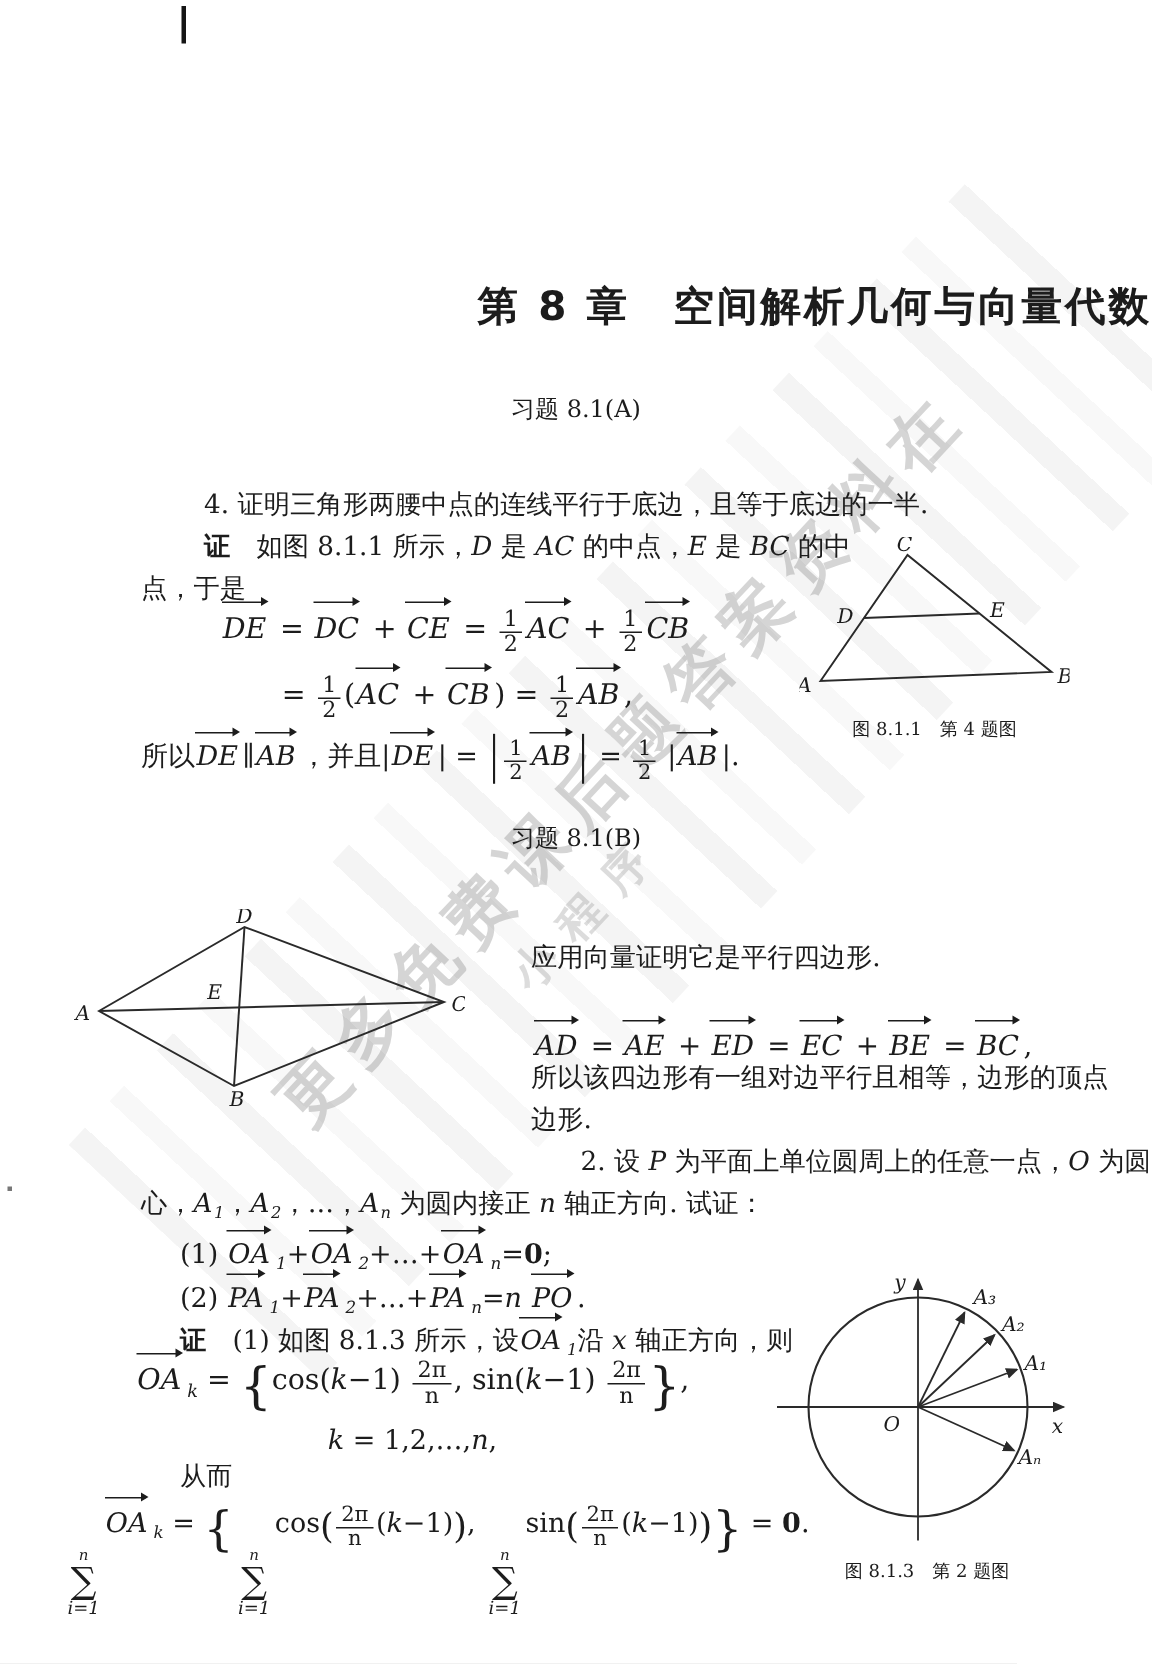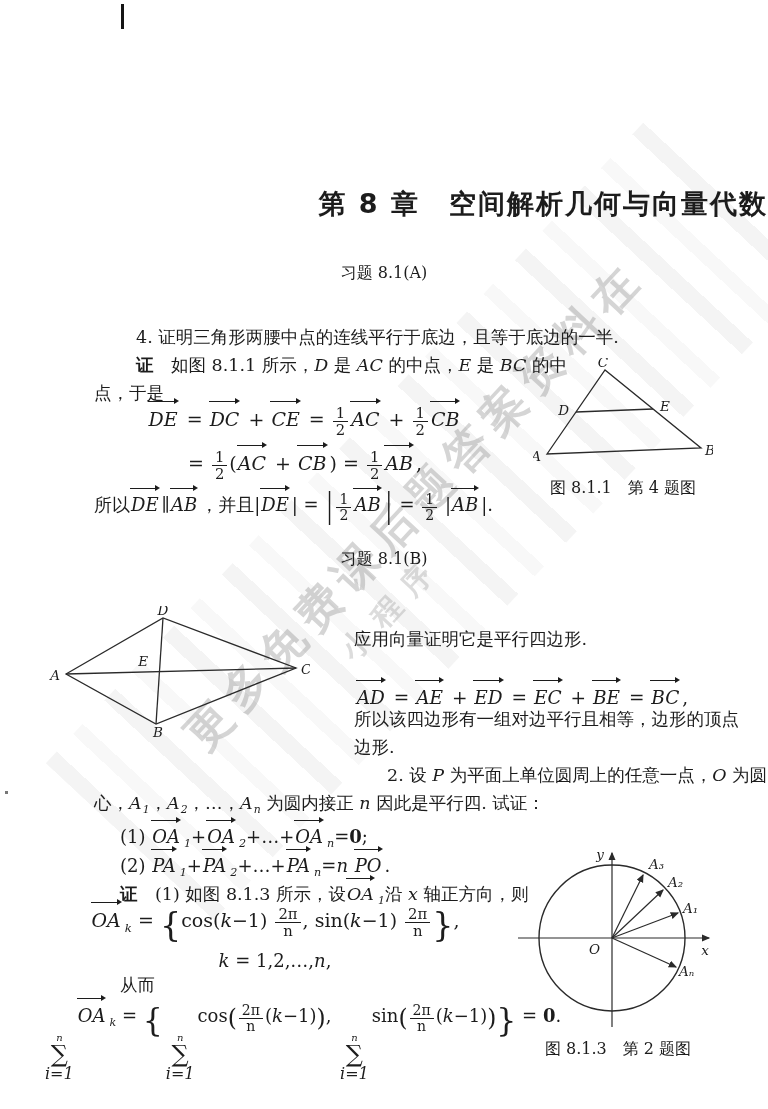--- a/index.html
+++ b/index.html
@@ -20,33 +20,33 @@
   .vcore::before{content:"";position:absolute;top:2px;left:0;right:4px;border-top:1.4px solid currentColor;}
   .vcore::after{content:"";position:absolute;top:-1px;right:-1px;border:3px solid transparent;border-left:5px solid currentColor;}
   
   .frac{display:inline-block;vertical-align:-0.62em;text-align:center;font-size:0.78em;line-height:1.08;margin:0 2px;font-style:normal;}
   .fn{display:block;padding:0 3px;border-bottom:1.2px solid currentColor;}
   .fd{display:block;padding:0 3px;}
   
   .sum{display:inline-flex;flex-direction:column;align-items:center;vertical-align:-1.05em;line-height:1;margin:0 3px;}
   .st{font-size:10px;font-style:italic;}
   .ss{font-size:24px;line-height:0.95;}
-  .sb{font-size:16px;font-style:italic;}
+  .sb{font-size:12px;font-style:italic;}
   
   .brc{display:inline-block;font-size:1.75em;vertical-align:-0.28em;font-weight:400;}
   .bpr{display:inline-block;font-size:1.3em;vertical-align:-0.18em;}
   .tb{display:inline-block;transform:scaleY(1.85);margin:0 2px;}
   
   .chapter{position:absolute;left:0;width:100%;text-align:right;font-size:27px;font-weight:bold;letter-spacing:2px;
            font-family:"DejaVu Sans","Liberation Sans",sans-serif;}
   .sect{position:absolute;left:0;width:100%;text-align:center;font-size:16px;}
   
   .fig{position:absolute;}
   .fig svg{display:block;}
-  .fig-caption{text-align:center;font-size:16px;margin-top:8px;white-space:pre;}
+  .fig-caption{text-align:center;font-size:12px;margin-top:8px;white-space:pre;}
   .figlabel{font-size:13.5px;font-style:italic;font-family:"DejaVu Serif","Liberation Serif",serif;fill:#1c1c1c;}
   
   .wm{position:absolute;left:430px;top:520px;width:880px;height:230px;
       transform:translate(-50%,-50%) rotate(-47deg);
       display:flex;flex-direction:column;align-items:center;justify-content:center;
       background:repeating-linear-gradient(90deg, rgba(0,0,0,0.045) 0 16px, rgba(0,0,0,0) 16px 40px, rgba(0,0,0,0.028) 40px 54px, rgba(0,0,0,0) 54px 86px);
       pointer-events:none;}
   .wm1{font-size:45px;font-weight:bold;letter-spacing:9px;color:rgba(128,128,128,0.33);
        font-family:"DejaVu Sans","Liberation Sans",sans-serif;white-space:nowrap;}
   .wm2{font-size:30px;font-weight:bold;letter-spacing:14px;color:rgba(128,128,128,0.28);
@@ -109,21 +109,21 @@
       <text class="figlabel" x="100" y="60" text-anchor="end">E</text>
     </svg>
   </div>
 
   <div class="line" style="left:322px;top:626px;"><span class="cjk">应用向量证明它是平行四边形.</span></div>
   <div class="dmath" style="left:322px;top:678px;width:400px;font-size:18.5px;"><span class="vec"><span class="vcore">AD</span></span><span class="rm"> = </span><span class="vec"><span class="vcore">AE</span></span><span class="rm"> + </span><span class="vec"><span class="vcore">ED</span></span><span class="rm"> = </span><span class="vec"><span class="vcore">EC</span></span><span class="rm"> + </span><span class="vec"><span class="vcore">BE</span></span><span class="rm"> = </span><span class="vec"><span class="vcore">BC</span></span><span class="rm">,</span></div>
   <div class="line" style="left:322px;top:706px;"><span class="cjk">所以该四边形有一组对边平行且相等，边形的顶点</span></div>
   <div class="line" style="left:322px;top:734px;"><span class="cjk">边形.</span></div>
 
   <div class="line" style="left:322px;top:762px;text-indent:33px;"><span class="cjk">2. 设 </span><span class="it">P</span><span class="cjk"> 为平面上单位圆周上的任意一点，</span><span class="it">O</span><span class="cjk"> 为圆</span></div>
-  <div class="line" style="left:62px;top:790px;"><span class="cjk">心，</span><span class="it">A<span class="msub">1</span></span><span class="cjk">，</span><span class="it">A<span class="msub">2</span></span><span class="cjk">，…，</span><span class="it">A<span class="msub">n</span></span><span class="cjk"> 为圆内接正 </span><span class="it">n</span><span class="cjk"> 因此是平行四. 试证：</span></div>
+  <div class="line" style="left:62px;top:790px;"><span class="cjk">心，</span><span class="it">A<span class="msub">1</span></span><span class="cjk">，</span><span class="it">A<span class="msub">2</span></span><span class="cjk">，…，</span><span class="it">A<span class="msub">n</span></span><span class="cjk"> 为圆内接正 </span><span class="it">n</span><span class="cjk"> 轴正方向. 试证：</span></div>
   <div class="line" style="left:88px;top:818px;font-size:18px;"><span class="rm">(1) </span><span class="vec"><span class="vcore">OA</span><span class="msub">1</span></span><span class="rm">+</span><span class="vec"><span class="vcore">OA</span><span class="msub">2</span></span><span class="rm">+…+</span><span class="vec"><span class="vcore">OA</span><span class="msub">n</span></span><span class="rm">=</span><span class="bm">0</span><span class="rm">;</span></div>
   <div class="line" style="left:88px;top:847px;font-size:18px;"><span class="rm">(2) </span><span class="vec"><span class="vcore">PA</span><span class="msub">1</span></span><span class="rm">+</span><span class="vec"><span class="vcore">PA</span><span class="msub">2</span></span><span class="rm">+…+</span><span class="vec"><span class="vcore">PA</span><span class="msub">n</span></span><span class="rm">=</span><span class="it">n</span><span class="rm"> </span><span class="vec"><span class="vcore">PO</span></span><span class="rm">.</span></div>
   <div class="line" style="left:88px;top:876px;"><span class="cjk hb">证</span><span class="cjk">　(1) 如图 8.1.3 所示，设</span><span class="vec"><span class="vcore">OA</span><span class="msub">1</span></span><span class="cjk">沿 </span><span class="it">x</span><span class="cjk"> 轴正方向，则</span></div>
   <div class="dmath" style="left:70px;top:900px;width:410px;"><span class="vec"><span class="vcore">OA</span><span class="msub">k</span></span><span class="rm"> = </span><span class="brc">{</span><span class="rm">cos(</span><span class="it">k</span><span class="rm">−1) </span><span class="frac"><span class="fn">2π</span><span class="fd">n</span></span><span class="rm">, sin(</span><span class="it">k</span><span class="rm">−1) </span><span class="frac"><span class="fn">2π</span><span class="fd">n</span></span><span class="brc">}</span><span class="rm">,</span></div>
   <div class="dmath" style="left:70px;top:946px;width:410px;font-size:18px;"><span class="it">k</span><span class="rm"> = 1,2,…,</span><span class="it">n</span><span class="rm">,</span></div>
   <div class="line" style="left:88px;top:972px;"><span class="cjk">从而</span></div>
   <div class="dmath" style="left:42px;top:996px;width:478px;font-size:18px;text-align:left;"><span class="sum">
         <span class="st">n</span>
         <span class="ss">∑</span>
         <span class="sb">i=1</span>

